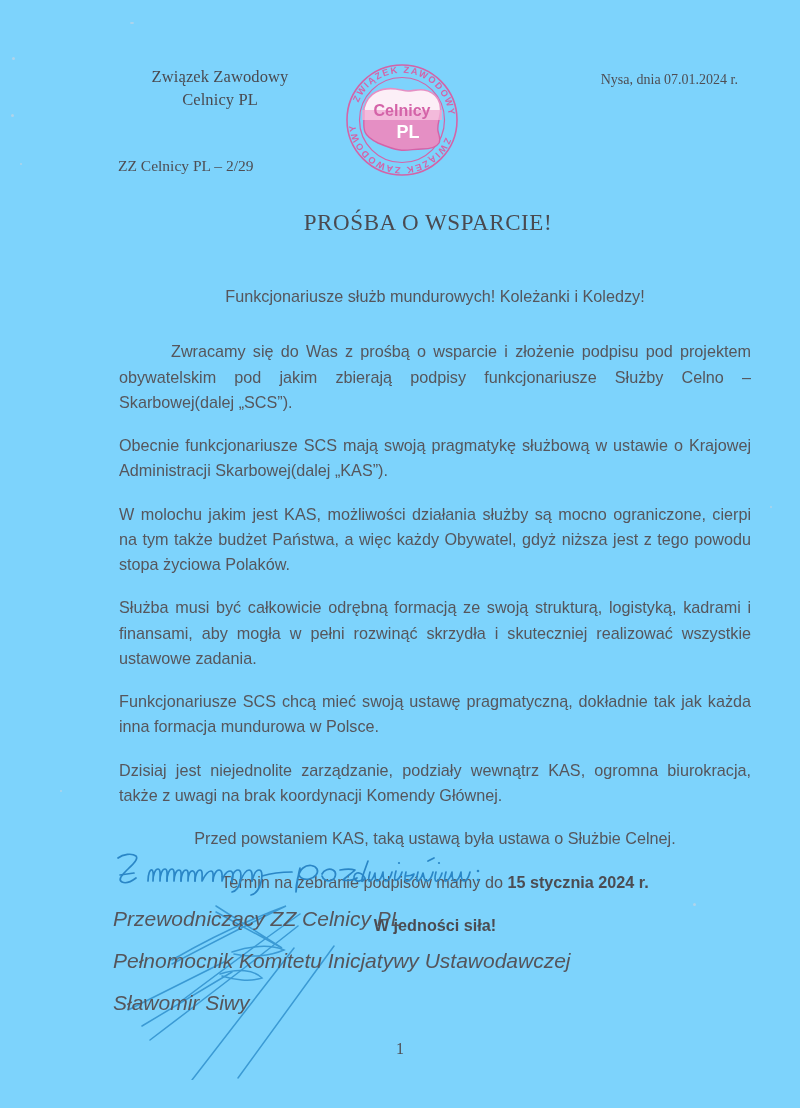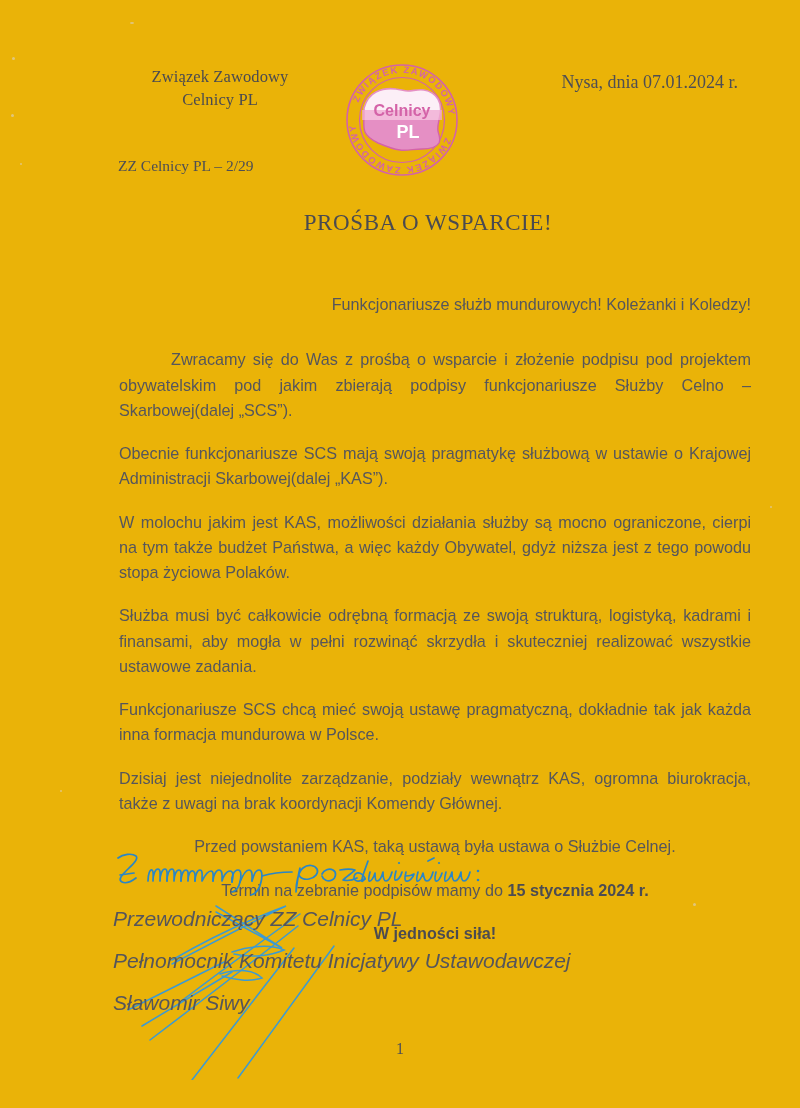--- a/index.html
+++ b/index.html
@@ -4,21 +4,21 @@
 <style>
   html, body {
     margin: 0;
     padding: 0;
     background: #ffffff;
   }
   .page {
     position: relative;
     width: 800px;
     height: 1108px;
-    background: #eab308;
+    background: #7dd3fc;
     overflow: hidden;
     font-family: "Liberation Sans", sans-serif;
   }
 
   
   .speck {
     position: absolute;
     background: #d8d6dc;
     border-radius: 50%;
     opacity: .55;
@@ -44,21 +44,21 @@
     color: #4a4a50;
     letter-spacing: .1px;
   }
   .org-name .l2 { display:block; }
 
   .letter-date {
     position: absolute;
     right: 62px;
     top: 14px;
     font-family: "Liberation Serif", serif;
-    font-size: 18px;
+    font-size: 14px;
     color: #4e4e54;
     white-space: nowrap;
     margin-left: 22px;
   }
 
   
   .logo-wrap {
     position: absolute;
     left: 340px;
     top: 0px;
@@ -96,22 +96,22 @@
   .body-block {
     position: absolute;
     left: 119px;
     top: 276px;
     width: 632px;
     color: #56565c;
     font-size: 16.2px;
     line-height: 1.56;
   }
   .salutation {
-    margin: 16px 0 30px 0;
-    text-align: right;
+    margin: 8px 0 30px 0;
+    text-align: center;
   }
   p.para {
     margin: 0 0 18px 0;
     text-align: justify;
     text-justify: inter-word;
   }
   p.para.indent { text-indent: 52px; }
   p.para.last-short { text-align: center; }
   .bold { font-weight: bold; color: #4c4c52; }
   .strong-line { font-weight: bold; color: #4b4b51; }

